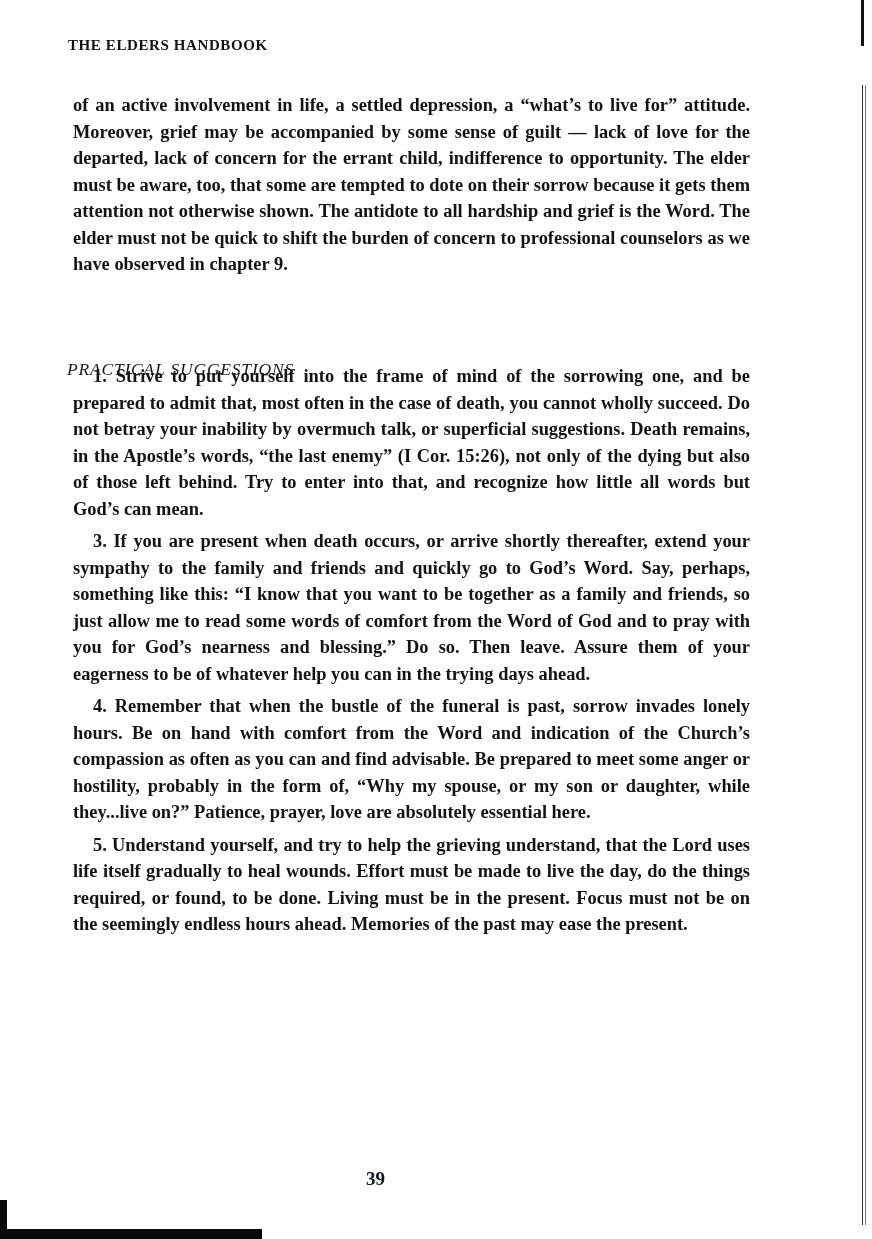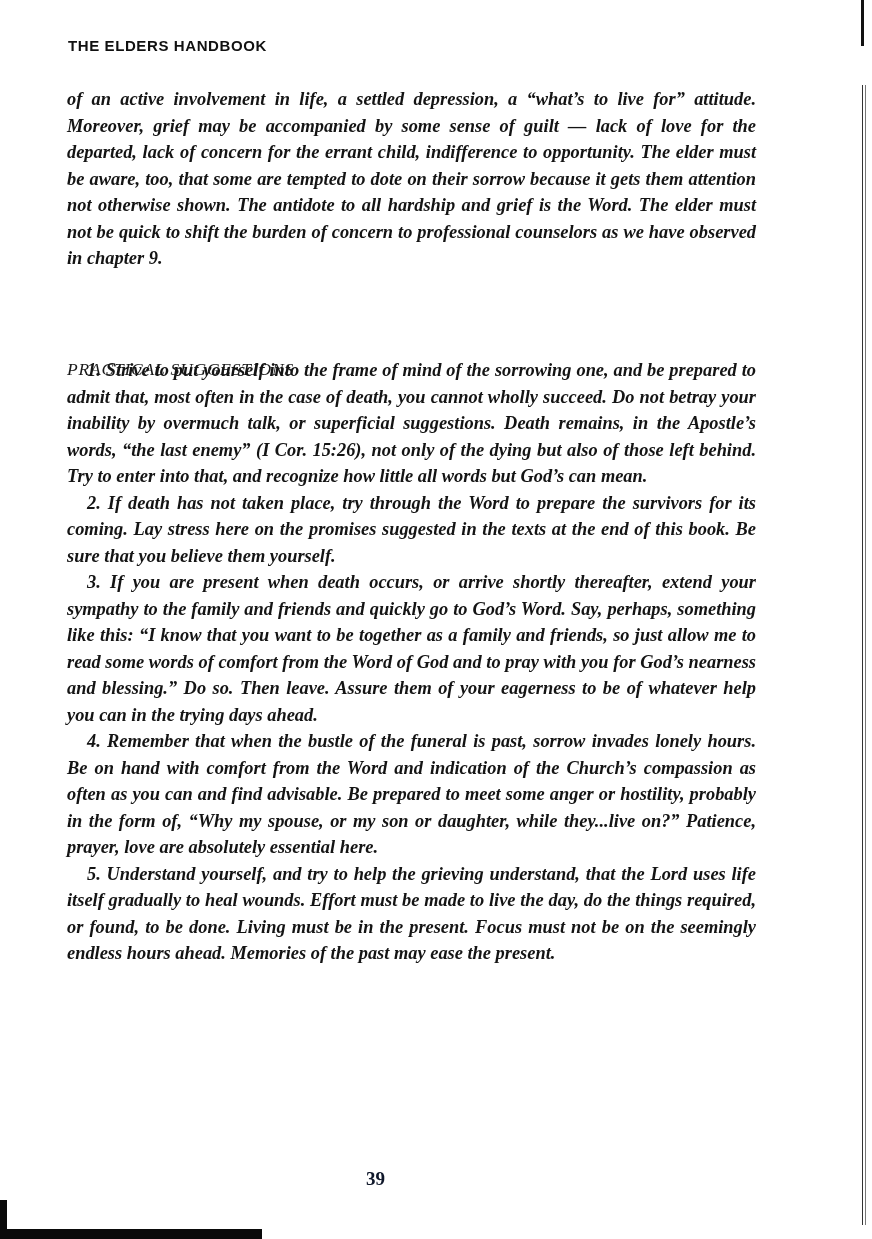--- a/index.html
+++ b/index.html
@@ -13,38 +13,38 @@
       color: #111111;
     }
     .page {
       position: absolute;
       left: 0; top: 0;
       width: 872px; height: 1239px;
     }
     .running-head {
       position: absolute;
       left: 68px; top: 37px;
-      font-family: Liberation Sans, sans-serif;
+      font-family: Liberation Serif, serif;
       font-weight: bold;
       font-size: 15px;
       letter-spacing: 0.6px;
       color: #111;
     }
     .body-text {
       position: absolute;
       left: 67px;
       width: 689px;
       font-family: "Liberation Serif", "DejaVu Serif", serif;
       font-weight: bold;
       font-size: 18.4px;
       line-height: 26.5px;
       text-align: justify;
       color: #141414;
     }
-    .body-text p { margin: 0; font-style: italic; }
+    .body-text p { margin: 6px; }
     .intro { top: 86px; }
     .section-heading {
       position: absolute;
       left: 67px; top: 323px;
       font-family: "Liberation Serif", "DejaVu Serif", serif;
       font-style: italic;
       font-size: 17.5px;
       letter-spacing: 0.8px;
       color: #1a1a1a;
       margin-top: 36px;
@@ -91,21 +91,20 @@
   <div class="running-head">THE ELDERS HANDBOOK</div>
 
   <div class="body-text intro">
     <p>of an active involvement in life, a settled depression, a “what’s to live for” attitude. Moreover, grief may be accompanied by some sense of guilt — lack of love for the departed, lack of concern for the errant child, indifference to opportunity. The elder must be aware, too, that some are tempted to dote on their sorrow because it gets them attention not otherwise shown. The antidote to all hardship and grief is the Word. The elder must not be quick to shift the burden of concern to professional counselors as we have observed in chapter 9.</p>
   </div>
 
   <div class="section-heading">PRACTICAL SUGGESTIONS</div>
 
   <div class="body-text list">
     <p><span class="num">1.</span> <span>Strive to put yourself into the frame of mind of the sorrowing one, and be prepared to admit that, most often in the case of death, you cannot wholly succeed. Do not betray your inability by overmuch talk, or superficial suggestions. Death remains, in the Apostle’s words, “the last enemy” (I Cor. 15:26), not only of the dying but also of those left behind. Try to enter into that, and recognize how little all words but God’s can mean.</span></p>
-    <p><span class="num">2.</span> <span>If death has not taken place, try through the Word to prepare the survivors for its coming. Lay stress here on the promises suggested in the texts at the end of this book. Be sure that you believe them yourself.</span></p>
     <p><span class="num">3.</span> <span>If you are present when death occurs, or arrive shortly thereafter, extend your sympathy to the family and friends and quickly go to God’s Word. Say, perhaps, something like this: “I know that you want to be together as a family and friends, so just allow me to read some words of comfort from the Word of God and to pray with you for God’s nearness and blessing.” Do so. Then leave. Assure them of your eagerness to be of whatever help you can in the trying days ahead.</span></p>
     <p><span class="num">4.</span> <span>Remember that when the bustle of the funeral is past, sorrow invades lonely hours. Be on hand with comfort from the Word and indication of the Church’s compassion as often as you can and find advisable. Be prepared to meet some anger or hostility, probably in the form of, “Why my spouse, or my son or daughter, while they...live on?” Patience, prayer, love are absolutely essential here.</span></p>
     <p><span class="num">5.</span> <span>Understand yourself, and try to help the grieving understand, that the Lord uses life itself gradually to heal wounds. Effort must be made to live the day, do the things required, or found, to be done. Living must be in the present. Focus must not be on the seemingly endless hours ahead. Memories of the past may ease the present.</span></p>
   </div>
 
   <div class="page-number">39</div>
 
 </div>
 
 </body></html>

